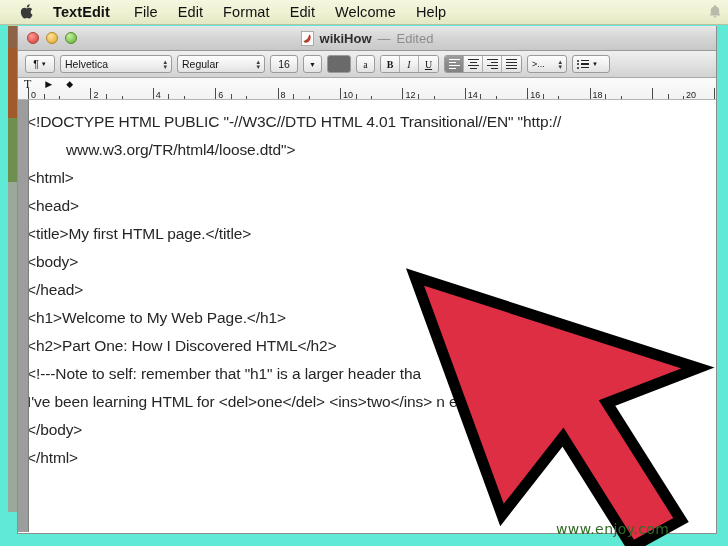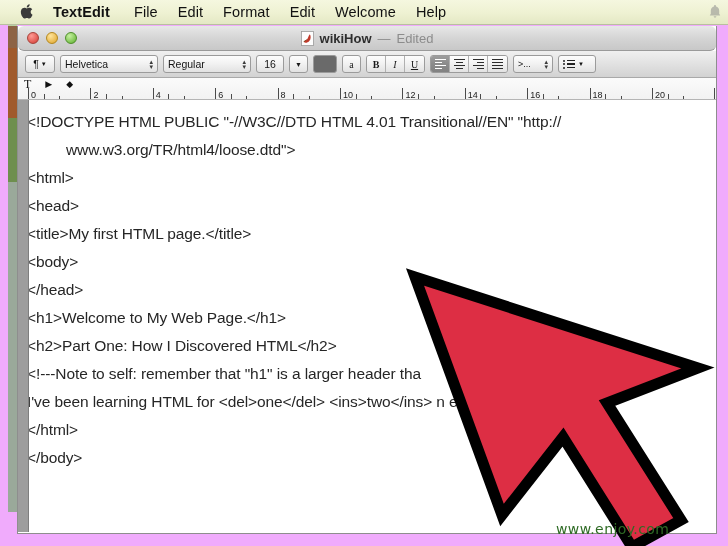--- a/index.html
+++ b/index.html
@@ -12,21 +12,21 @@
     height: 546px;
     position: relative;
     overflow: hidden;
     font-family: "Liberation Sans", sans-serif;
   }
 
   
   #root {
     position: absolute;
     inset: 0;
-    background: #f0abfc;
+    background: #5eead4;
   }
 
   
   .edge-strip {
     position: absolute;
     left: 8px;
     top: 22px;
     width: 9px;
     height: 490px;
     background: linear-gradient(to bottom,
@@ -90,21 +90,20 @@
 
   
   .titlebar {
     height: 25px;
     background: linear-gradient(to bottom, #e8e8e8 0%, #d5d5d5 50%, #c8c8c8 100%);
     border-bottom: 1px solid #9a9a9a;
     display: flex;
     align-items: center;
     position: relative;
     box-sizing: border-box;
-    border-radius: 6px;
   }
   .traffic {
     display: flex;
     gap: 7px;
     margin-left: 9px;
   }
   .light {
     width: 12px; height: 12px;
     border-radius: 50%;
     box-sizing: border-box;
@@ -160,21 +159,21 @@
   .ctl .stepper {
     margin-left: auto;
     display: flex;
     flex-direction: column;
     line-height: 5px;
     font-size: 7px;
     color: #3a3a3a;
     padding-left: 6px;
   }
   .ctl.para { width: 30px; justify-content: center; gap:2px; }
-  .ctl.font-name { width: 98px; }
+  .ctl.font-name { width: 112px; }
   .ctl.font-style { width: 88px; }
   .ctl.font-size { width: 28px; justify-content:center; }
   .btn-box {
     background: linear-gradient(to bottom, #fdfdfd 0%, #f1f1f1 50%, #e2e2e2 100%);
     border: 1px solid #9b9b9b;
     border-radius: 3px;
     height: 18px;
     width: 19px;
     display: flex; align-items: center; justify-content: center;
     font-size: 10px; color: #1a1a1a;
@@ -528,43 +527,43 @@
           <div class="tick minor" style="left: 478px;"></div>
           <div class="tick major" style="left: 509.2px;"></div>
           <div class="tick-label" style="left: 512.2px;">16</div>
           <div class="tick minor" style="left: 524.8px; height: 5px;"></div>
           <div class="tick minor" style="left: 540.4px;"></div>
           <div class="tick major" style="left: 571.6px;"></div>
           <div class="tick-label" style="left: 574.6px;">18</div>
           <div class="tick minor" style="left: 587.2px; height: 5px;"></div>
           <div class="tick minor" style="left: 602.8px;"></div>
           <div class="tick major" style="left: 634px;"></div>
-          <div class="tick-label" style="left: 637px; text-decoration: underline;">20</div>
+          <div class="tick-label" style="left: 668px; text-decoration: underline;">20</div>
           <div class="tick minor" style="left: 649.6px; height: 5px;"></div>
           <div class="tick minor" style="left: 665.2px;"></div>
           <div class="tick major" style="left: 696.4px;"></div>
         </div>
     </div>
 
     <div class="textarea">
       <div class="left-gutter"></div>
       <div id="doc-lines">
           <div class="doc-line">&lt;!DOCTYPE HTML PUBLIC "-//W3C//DTD HTML 4.01 Transitional//EN" "http://</div>
           <div class="doc-line indent">www.w3.org/TR/html4/loose.dtd"&gt;</div>
           <div class="doc-line">&lt;html&gt;</div>
           <div class="doc-line">&lt;head&gt;</div>
           <div class="doc-line">&lt;title&gt;My first HTML page.&lt;/title&gt;</div>
           <div class="doc-line">&lt;body&gt;</div>
           <div class="doc-line">&lt;/head&gt;</div>
           <div class="doc-line">&lt;h1&gt;Welcome to My Web Page.&lt;/h1&gt;</div>
           <div class="doc-line">&lt;h2&gt;Part One: How I Discovered HTML&lt;/h2&gt;</div>
           <div class="doc-line">&lt;!---Note to self: remember that "h1" is a larger header tha</div>
           <div class="doc-line">I've been learning HTML for &lt;del&gt;one&lt;/del&gt; &lt;ins&gt;two&lt;/ins&gt;            n expert.</div>
+          <div class="doc-line">&lt;/body&gt;</div>
           <div class="doc-line">&lt;/html&gt;</div>
-          <div class="doc-line">&lt;/body&gt;</div>
         </div>
     </div>
 
   </div>
 
   <svg class="cursor-arrow" viewBox="0 0 320 285">
     <path d="M 15 12 L 298 103 L 207 138 L 281 255 L 232 282 L 163 172 L 102 250 Z" fill="#dd2e44" stroke="#000000" stroke-width="11" stroke-linejoin="miter"></path>
   </svg>
 
   <div class="watermark">

